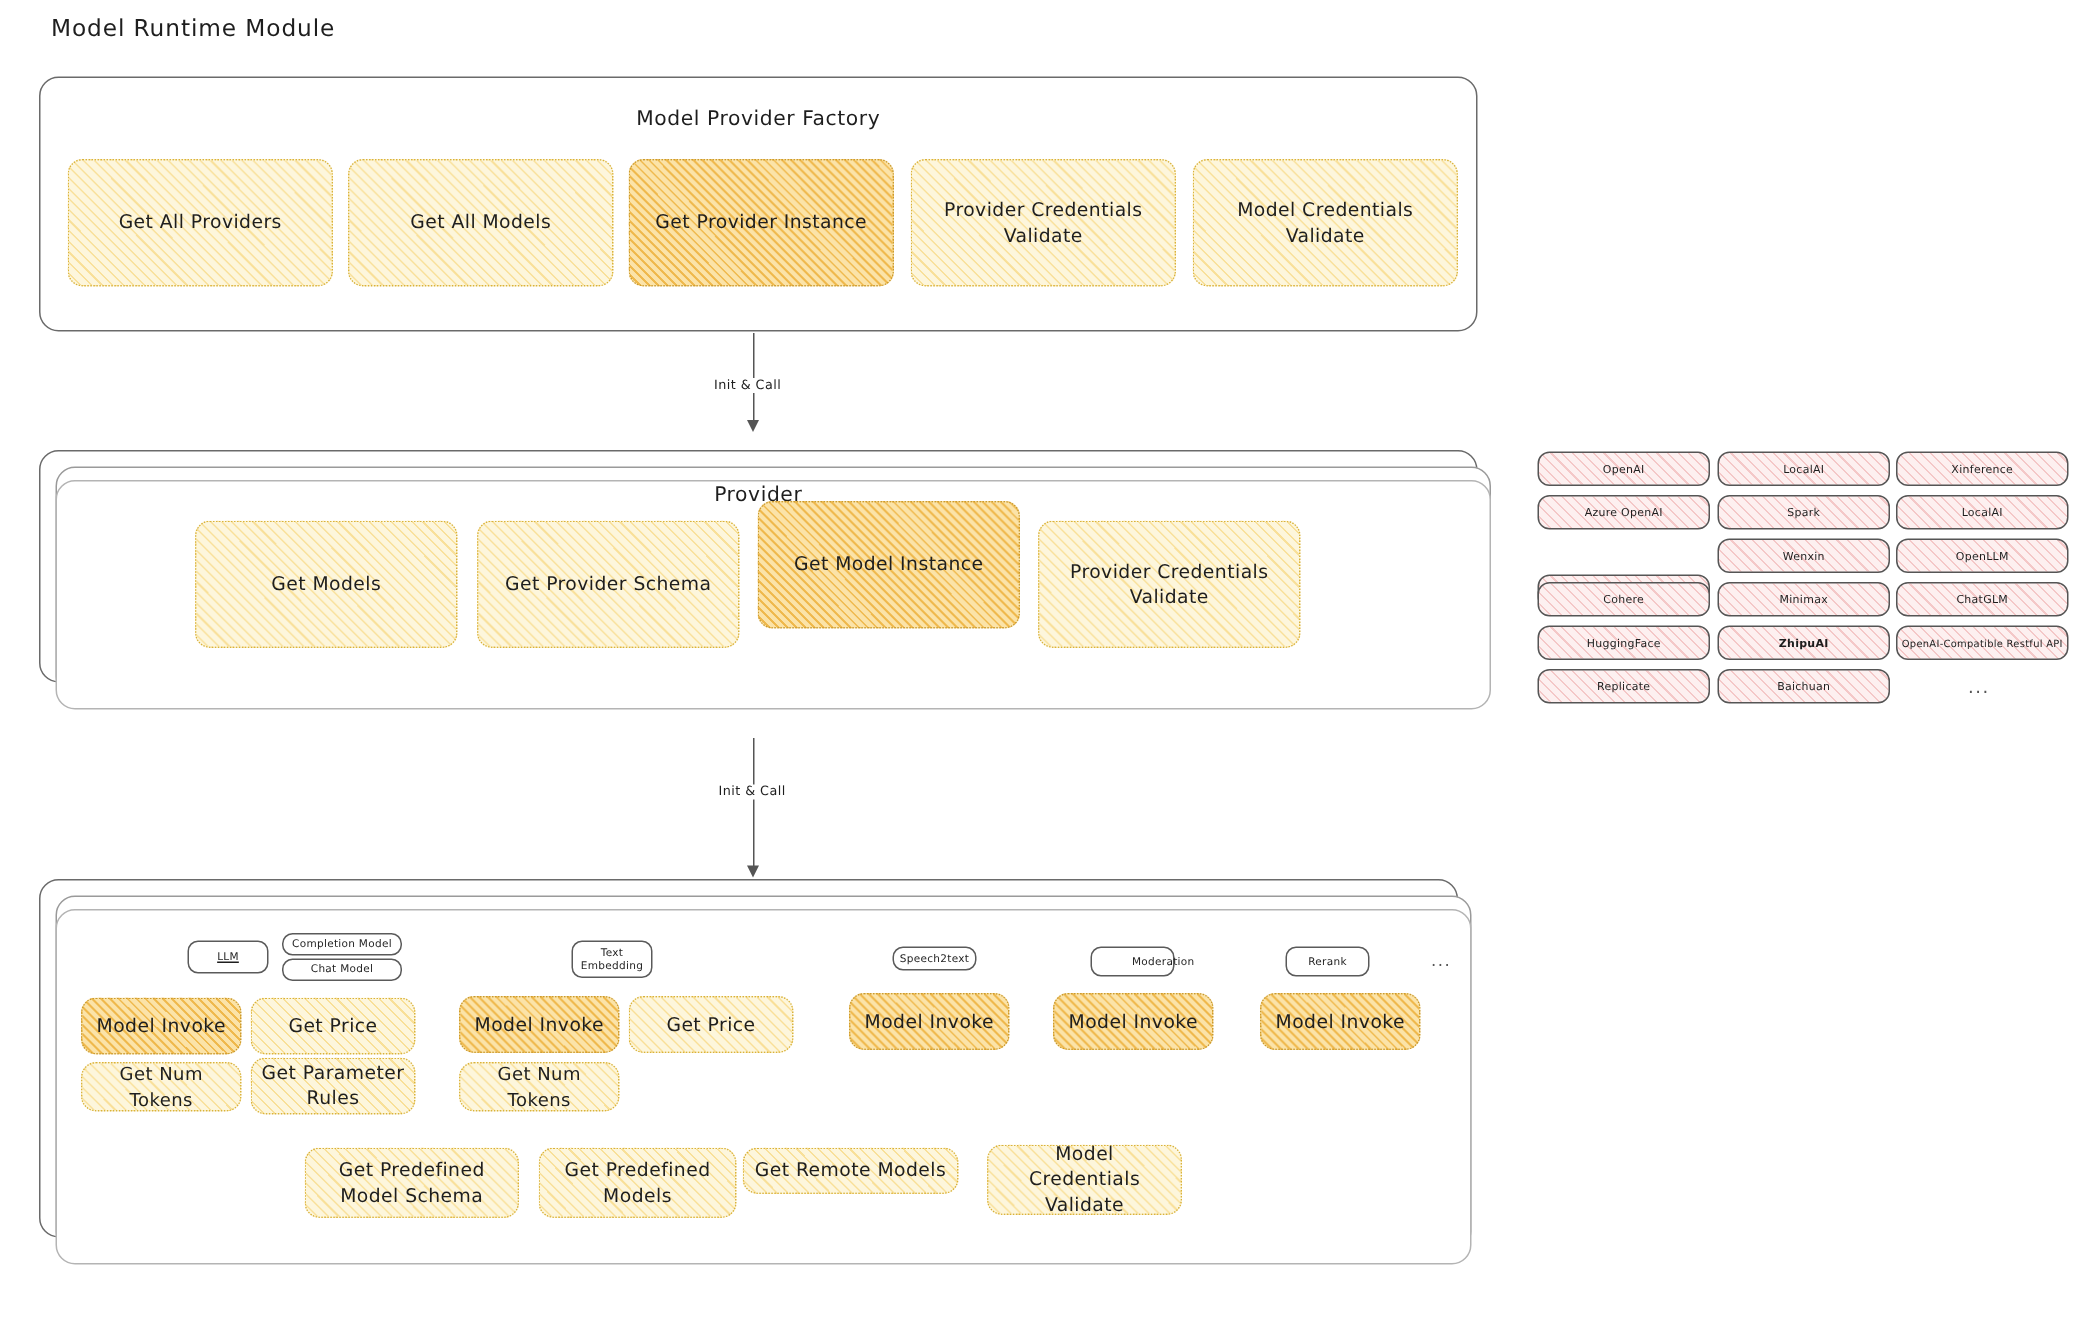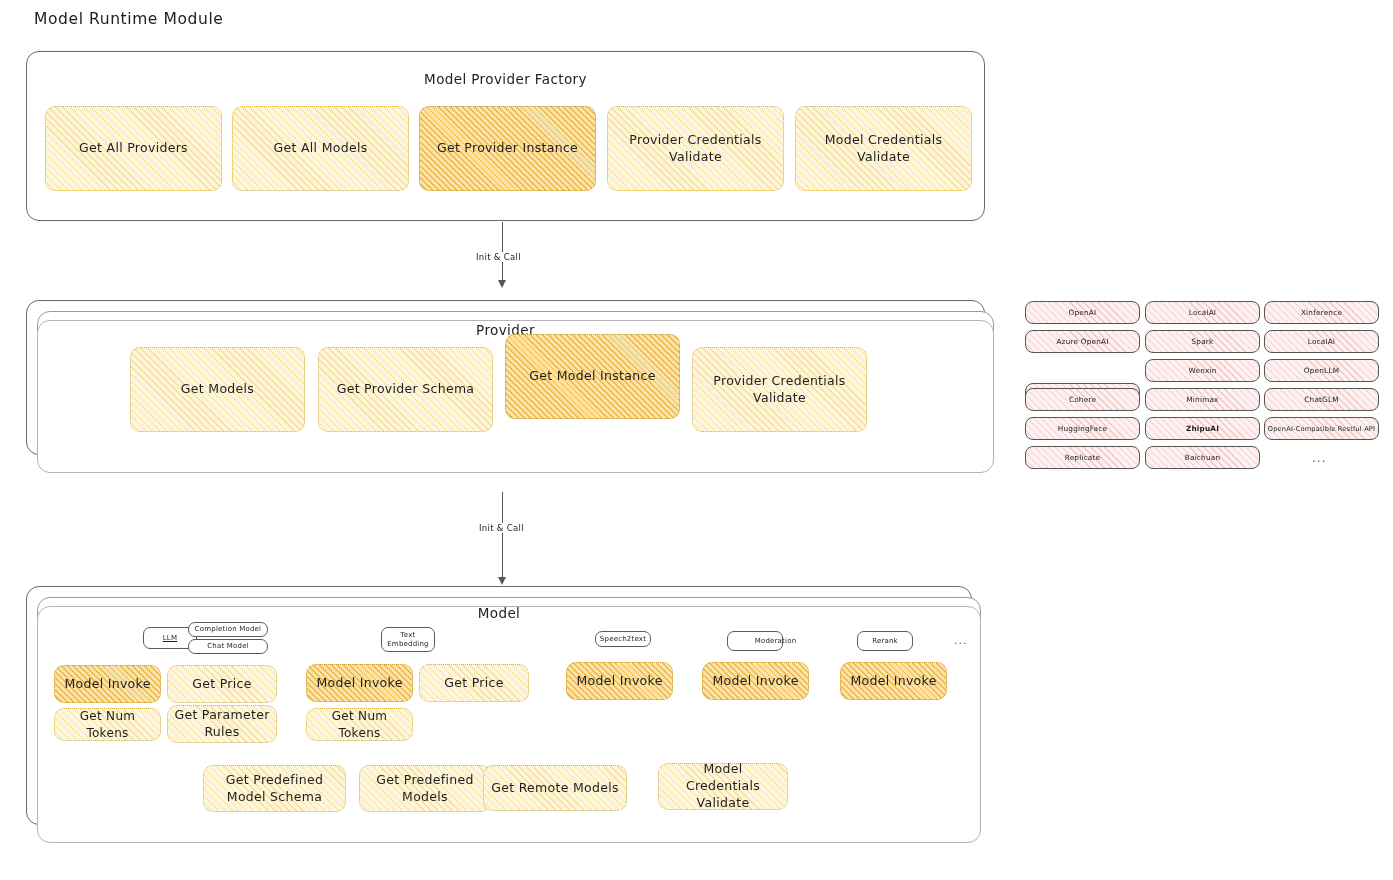--- a/index.html
+++ b/index.html
@@ -210,23 +210,22 @@
     <div class="pill hatch-pink" style="left:1264px;top:388px;width:115px;height:23px;">ChatGLM</div>
     <div class="pill hatch-pink" style="left:1264px;top:417px;width:115px;height:23px;font-size:6.6px;">OpenAI-Compatible Restful API</div>
     <div class="ellipsis" style="left:1312px;top:451px;">...</div>
   </div>
 
   <div class="arrow-line" style="left:502px;top:492px;height:87px;"></div>
   <div class="arrow-head" style="left:498px;top:577px;"></div>
   <div class="arrow-label" style="left:476px;top:523px;">Init &amp; Call</div>
 
   <div class="sketch-box stack" style="left:26px;top:586px;width:946px;height:239px;z-index:2;">
-    <div class="box-label" style="top:18px;">Model</div>
-
-    <div class="chip hatch-blue" style="left:116px;top:40px;width:54px;height:22px;text-decoration:underline;">LLM</div>
+
+    <div class="chip hatch-blue" style="left:98px;top:40px;width:54px;height:22px;text-decoration:underline;">LLM</div>
     <div class="chip" style="left:161px;top:35px;width:80px;height:15px;">Completion Model</div>
     <div class="chip" style="left:161px;top:52px;width:80px;height:15px;">Chat Model</div>
     <div class="chip hatch-blue" style="left:354px;top:40px;width:54px;height:25px;">Text Embedding</div>
     <div class="chip hatch-blue" style="left:568px;top:44px;width:56px;height:16px;">Speech2text</div>
     <div class="chip hatch-blue" style="left:700px;top:44px;width:56px;height:20px;padding-left:44px;">Moderation</div>
     <div class="chip hatch-blue" style="left:830px;top:44px;width:56px;height:20px;">Rerank</div>
     <div class="ellipsis" style="left:927px;top:47px;font-size:11px;">...</div>
 
     <div class="card hatch-strong strong" style="left:27px;top:78px;width:107px;height:38px;">Model Invoke</div>
     <div class="card hatch-light" style="left:140px;top:78px;width:110px;height:38px;">Get Price</div>
@@ -238,17 +237,17 @@
     <div class="card hatch-light" style="left:279px;top:121px;width:107px;height:33px;font-size:12px;">Get Num Tokens</div>
 
     <div class="card hatch-strong strong" style="left:539px;top:75px;width:107px;height:38px;">Model Invoke</div>
 
     <div class="card hatch-strong strong" style="left:675px;top:75px;width:107px;height:38px;">Model Invoke</div>
 
     <div class="card hatch-strong strong" style="left:813px;top:75px;width:107px;height:38px;">Model Invoke</div>
 
     <div class="card hatch-light" style="left:176px;top:178px;width:143px;height:47px;">Get Predefined Model Schema</div>
     <div class="card hatch-light" style="left:332px;top:178px;width:132px;height:47px;">Get Predefined Models</div>
-    <div class="card hatch-light" style="left:456px;top:178px;width:144px;height:46px;">Get Remote Models</div>
+    <div class="card hatch-light" style="left:468px;top:178px;width:144px;height:31px;">Get Remote Models</div>
     <div class="card hatch-light" style="left:631px;top:176px;width:130px;height:47px;">Model Credentials Validate</div>
   </div>
 
 </div>
 
 </body></html>

